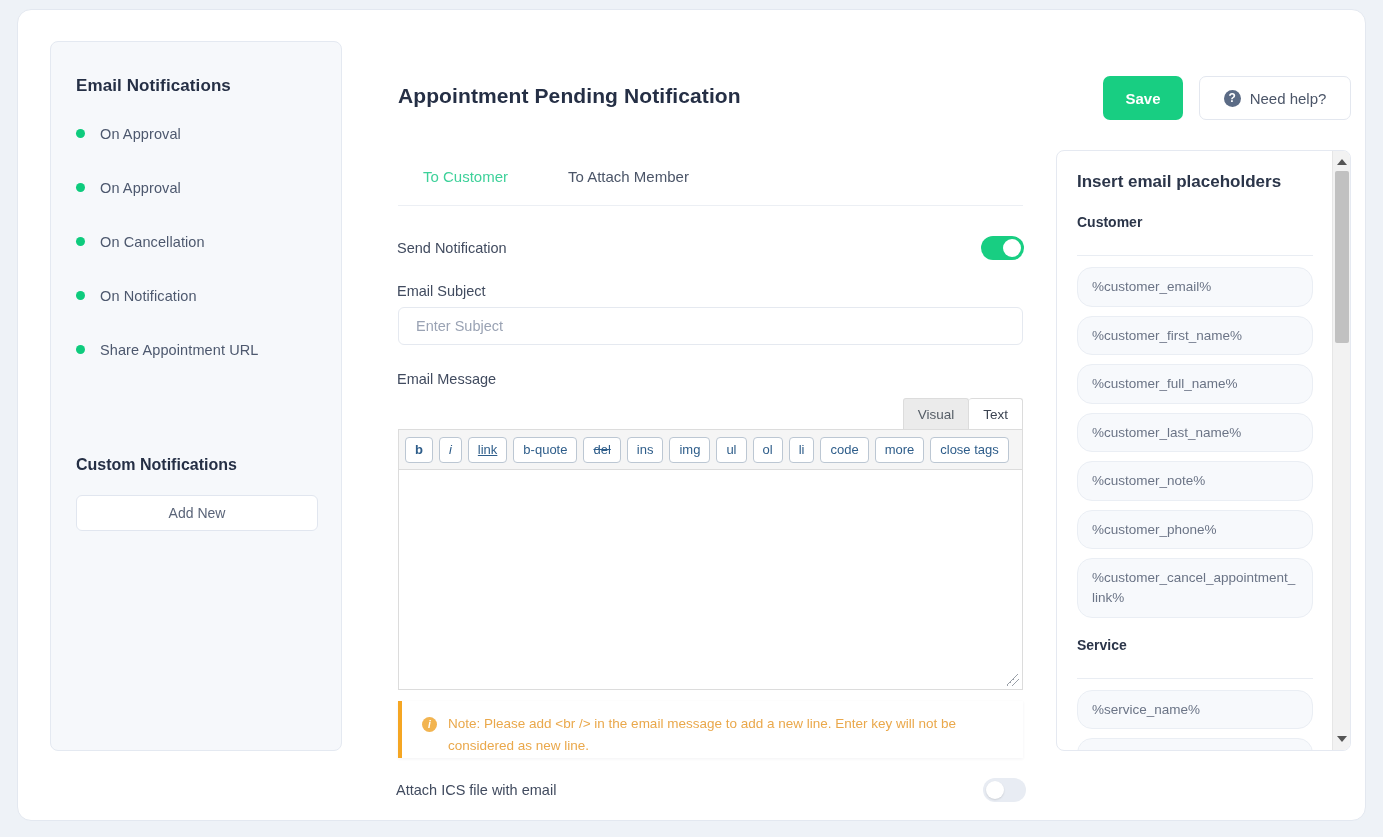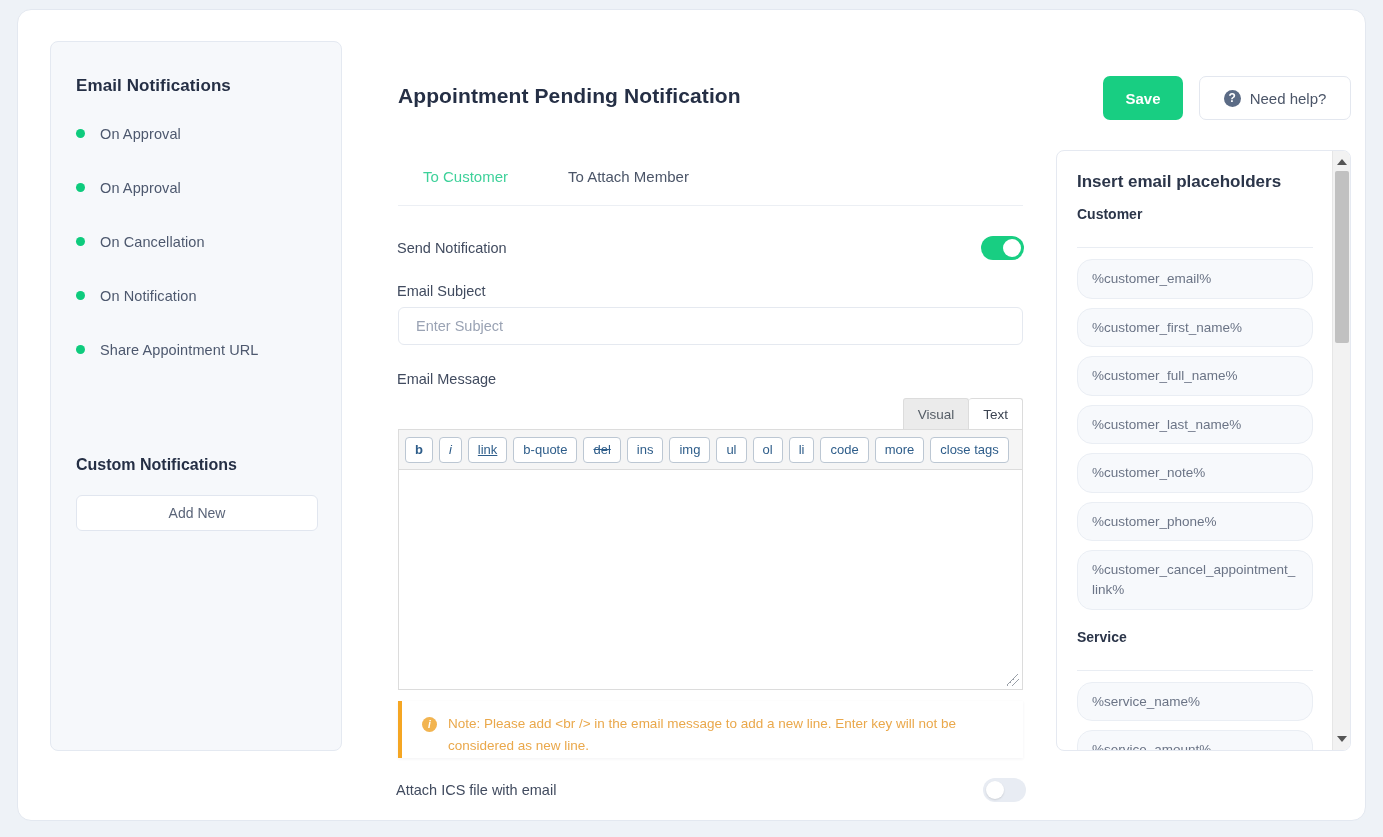--- a/index.html
+++ b/index.html
@@ -235,21 +235,21 @@
     border: 1px solid #e5e9f1;
     border-radius: 8px;
     overflow: hidden;
   }
   .ph-inner {
     position: absolute; left: 0; top: 0;
     width: 276px; height: 100%;
     padding: 21px 20px 0 20px;
     overflow: hidden;
   }
-  .ph-title { font-size: 17px; font-weight: bold; color: #2b3549; margin-bottom: 14px; }
+  .ph-title { font-size: 17px; font-weight: bold; color: #2b3549; margin-bottom: 22px; }
   .ph-group {
     font-size: 14px; font-weight: bold; color: #2b3549;
     padding-bottom: 25px; margin-bottom: 11px;
     border-bottom: 1px solid #e9edf3;
   }
   .ph-group.spaced { margin-top: 19px; }
   .ph-item {
     background: #f7f9fc;
     border: 1px solid #eaeef4;
     border-radius: 15px;

